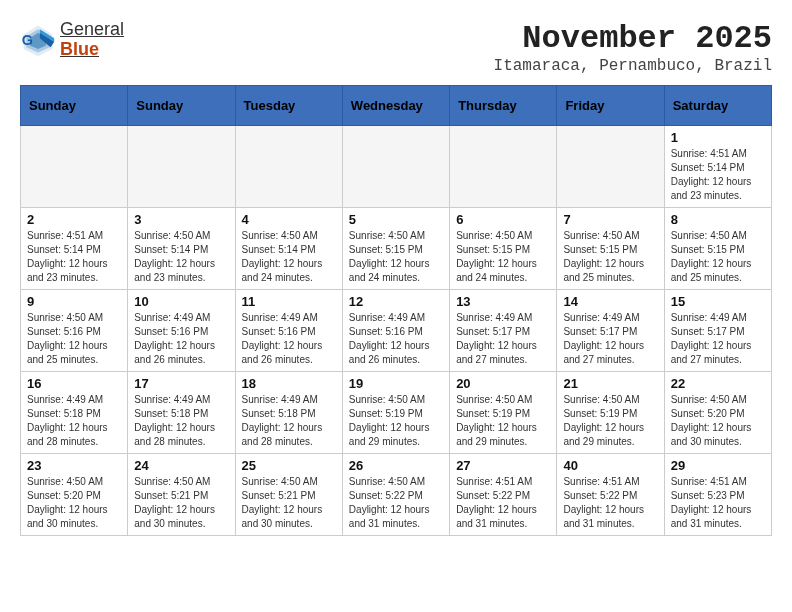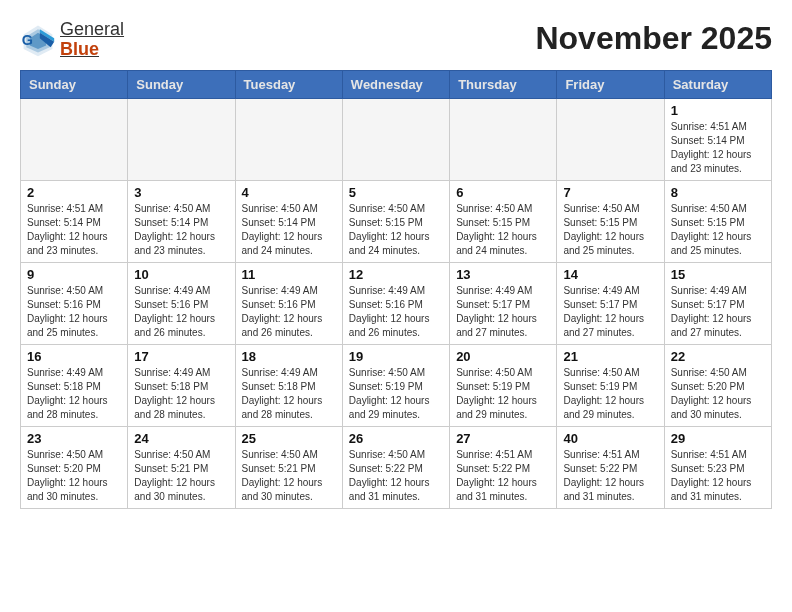--- a/index.html
+++ b/index.html
@@ -29,41 +29,42 @@
     }
     .logo-text span {
       display: block;
     }
     .logo-blue-shape {
       width: 36px;
       height: 36px;
     }
     .title-block {
       text-align: right;
+      font-family: Liberation Mono, monospace;
     }
     .title-block h1 {
       font-size: 32px;
       font-weight: bold;
       color: #222;
     }
     .title-block h2 {
       font-size: 16px;
       font-weight: normal;
       color: #444;
     }
     .calendar {
       width: 100%;
       border-collapse: collapse;
       border: 1px solid #ccc;
     }
     .calendar th {
       background-color: #3d6fba;
-      color: #e5e5e5;
+      color: #000000;
       text-align: left;
-      padding: 6px 8px;
+      padding: 12px 8px;
       font-size: 13px;
       font-weight: bold;
       border: 1px solid #2d5aa0;
     }
     .calendar td {
       border: 1px solid #ccc;
       vertical-align: top;
       padding: 4px 6px;
       width: 107px;
       min-height: 80px;
@@ -102,20 +103,21 @@
       <polygon points="22,8 38,18 38,22 22,12" fill="#2d9cd8"></polygon>
       <polygon points="22,12 38,22 34,28 22,18" fill="#1a5fa8"></polygon>
     </svg>
     <div class="logo-text">
       <span style="color:#333; font-size:18px;">General</span>
       <span style="color:#c2410c; font-size:18px; font-weight:bold;">Blue</span>
     </div>
   </div>
   <div class="title-block">
     <h1>November 2025</h1>
+    <h2>Itamaraca, Pernambuco, Brazil</h2>
   </div>
 </div>
 
 <table class="calendar">
   <thead>
     <tr>
     <th>Sunday</th>
         <th>Sunday</th>
         <th>Tuesday</th>
         <th>Wednesday</th>

